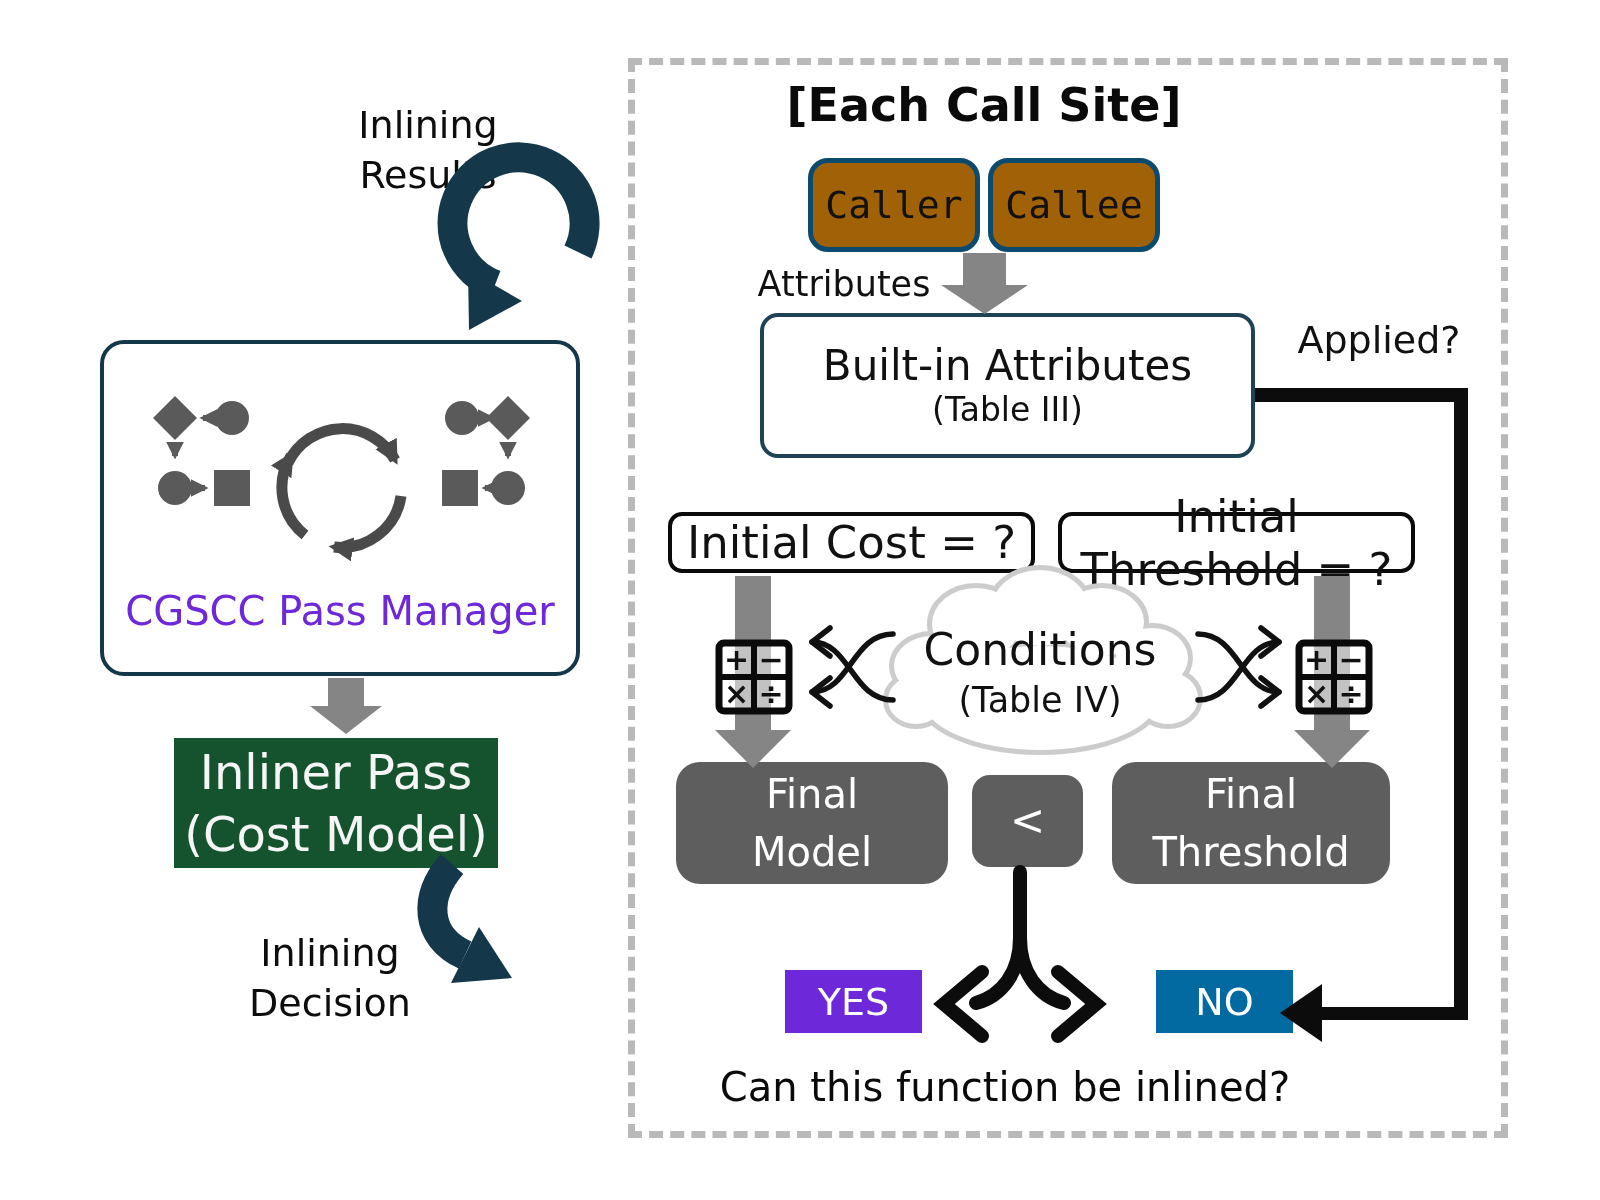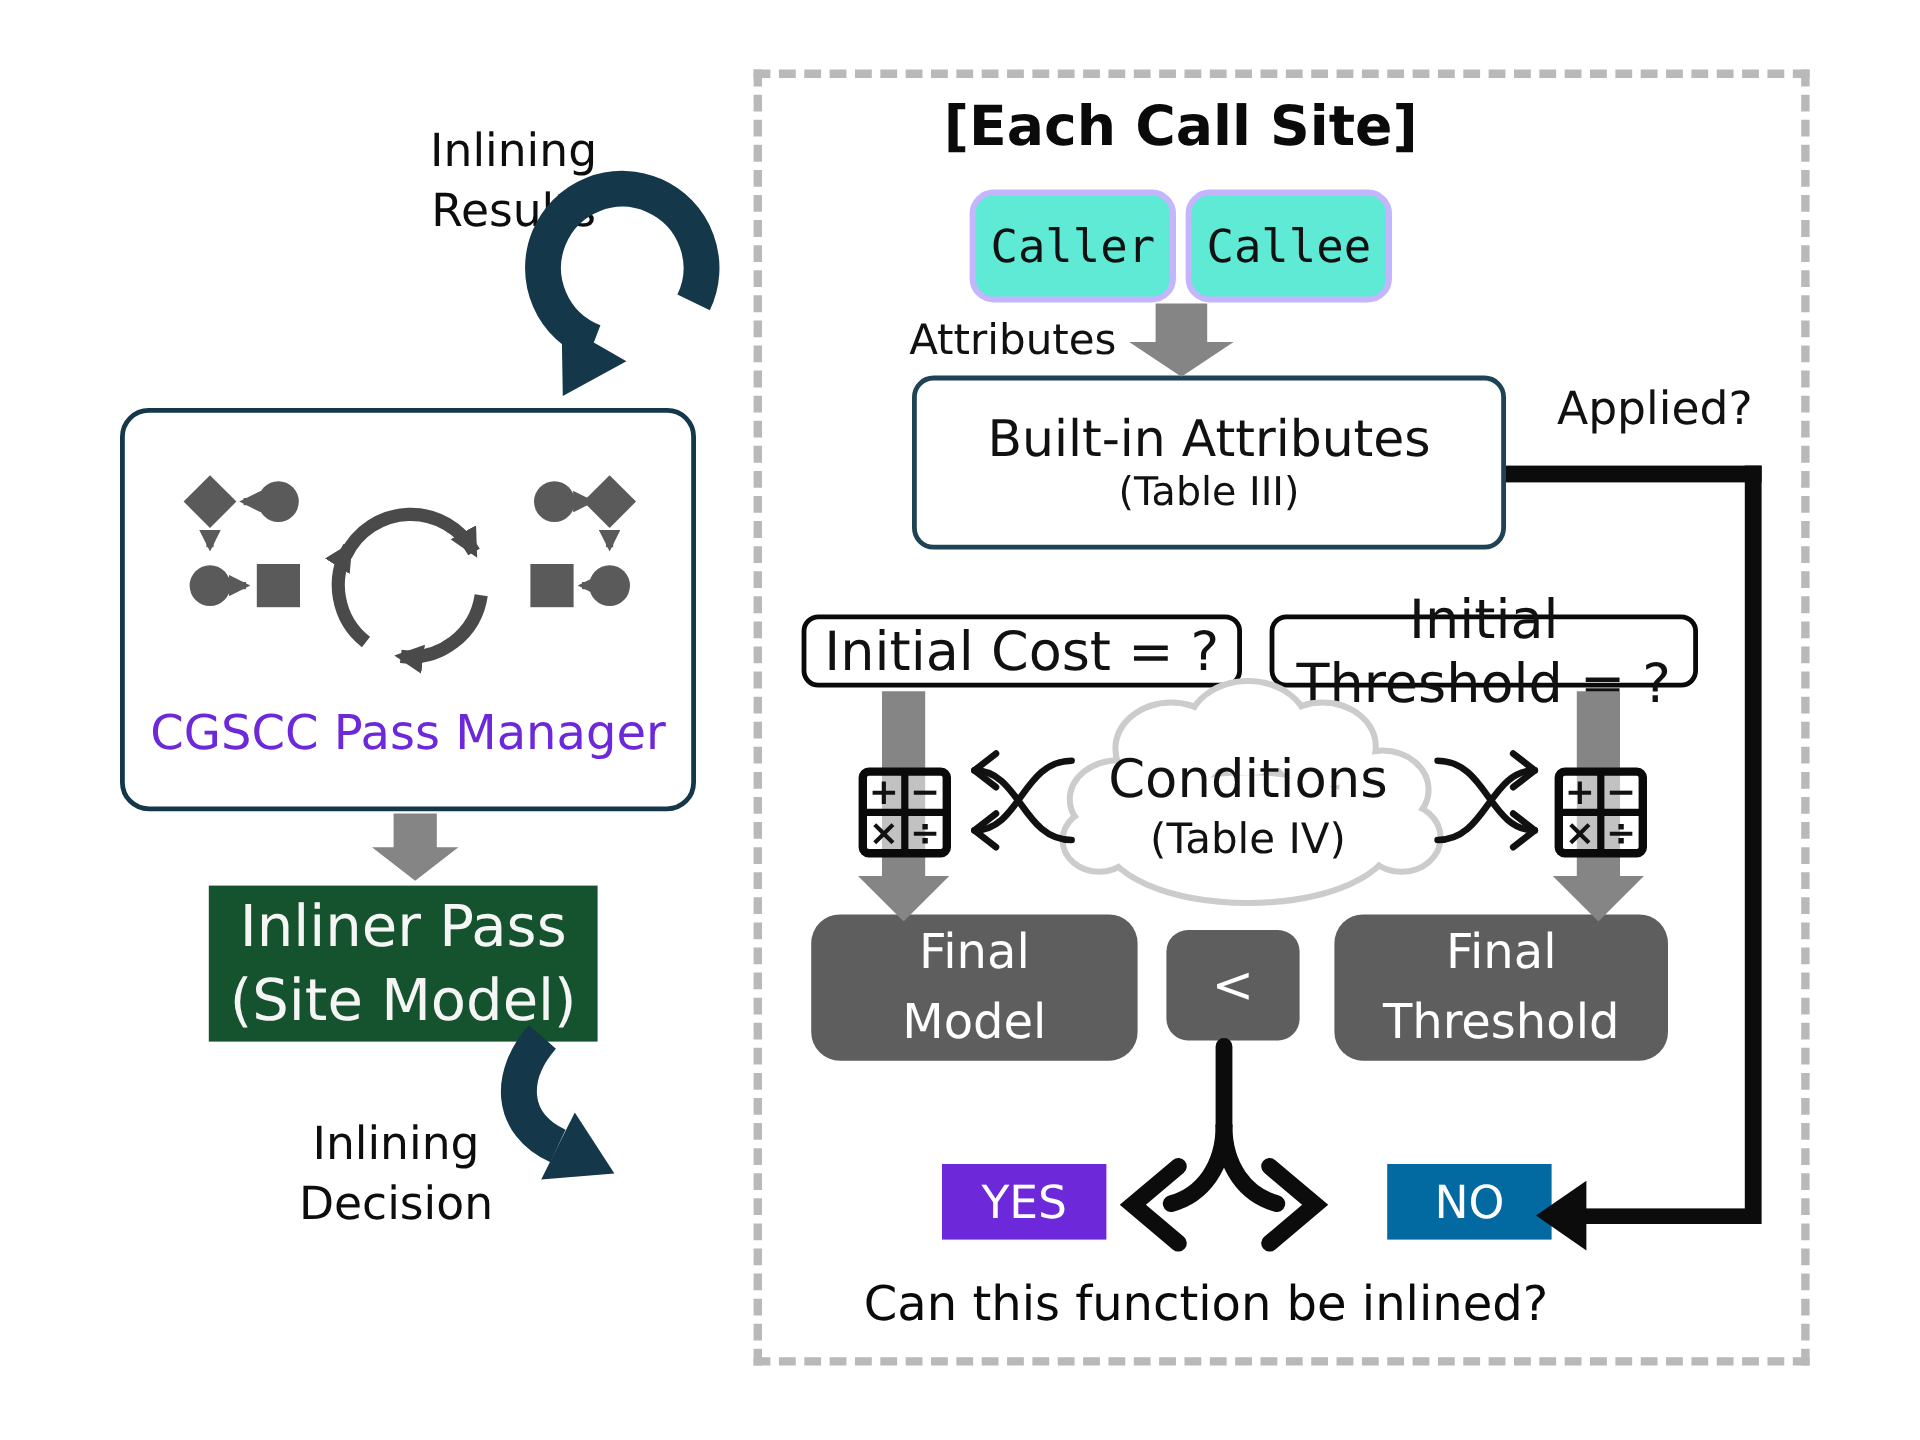--- a/index.html
+++ b/index.html
@@ -9,21 +9,21 @@
   .txt{display:flex;flex-direction:column;align-items:center;justify-content:center;text-align:center;}
   .lbl{line-height:1.32;}
   
   .free-label{font-size:38px;color:#0d0d0d;}
   .cgscc-box{left:100px;top:340px;width:480px;height:336px;border:4px solid #14384a;border-radius:24px;background:#fff;}
   .cgscc-label{left:110px;top:588px;width:460px;font-size:40px;color:#6d28d9;}
   .inliner-box{left:174px;top:738px;width:324px;height:130px;background:#14532d;color:#f5f5f5;font-size:48px;line-height:1.3;}
   
   .panel{left:628px;top:58px;width:880px;height:1080px;border:7px dashed #b9b9b9;background:transparent;z-index:0;}
   .panel-title{left:768px;top:78px;width:432px;font-size:46px;font-weight:bold;color:#0a0a0a;}
-  .pill{border:5px solid #c4b5fd;border-radius:20px;background:#5eead4;font-family:"DejaVu Sans Mono","Liberation Mono",monospace;font-size:38px;}
+  .pill{border:5px solid #0c4a6e;border-radius:20px;background:#a16207;font-family:"DejaVu Sans Mono","Liberation Mono",monospace;font-size:38px;}
   .caller{left:808px;top:158px;width:172px;height:94px;}
   .callee{left:988px;top:158px;width:172px;height:94px;}
   .attributes{left:758px;top:264px;width:172px;font-size:35px;}
   .heuristics{left:760px;top:313px;width:495px;height:145px;border:4px solid #1d4354;border-radius:18px;background:#fff;}
   .heur-l1{font-size:42px;line-height:1.15;}
   .heur-l2{font-size:33px;line-height:1.2;}
   .applied{left:1284px;top:318px;width:190px;font-size:38px;}
   .initial{border:4px solid #0a0a0a;border-radius:14px;background:#fff;font-size:45px;}
   .init-cost{left:668px;top:512px;width:367px;height:61px;}
   .init-thresh{left:1058px;top:512px;width:357px;height:61px;}
@@ -51,21 +51,21 @@
     <div class="lbl">Results</div>
   </div>
 
   <div class="abs cgscc-box"></div>
   <div class="abs txt cgscc-label">
     <div>CGSCC Pass Manager</div>
   </div>
 
   <div class="abs txt inliner-box">
     <div>Inliner Pass</div>
-    <div>(Site Model)</div>
+    <div>(Cost Model)</div>
   </div>
 
   <div class="abs txt free-label" style="left:235px;top:928px;width:190px;">
     <div class="lbl">Inlining</div>
     <div class="lbl">Decision</div>
   </div>
 
   <div class="abs txt panel-title">
     <div>[Each Call Site]</div>
   </div>

